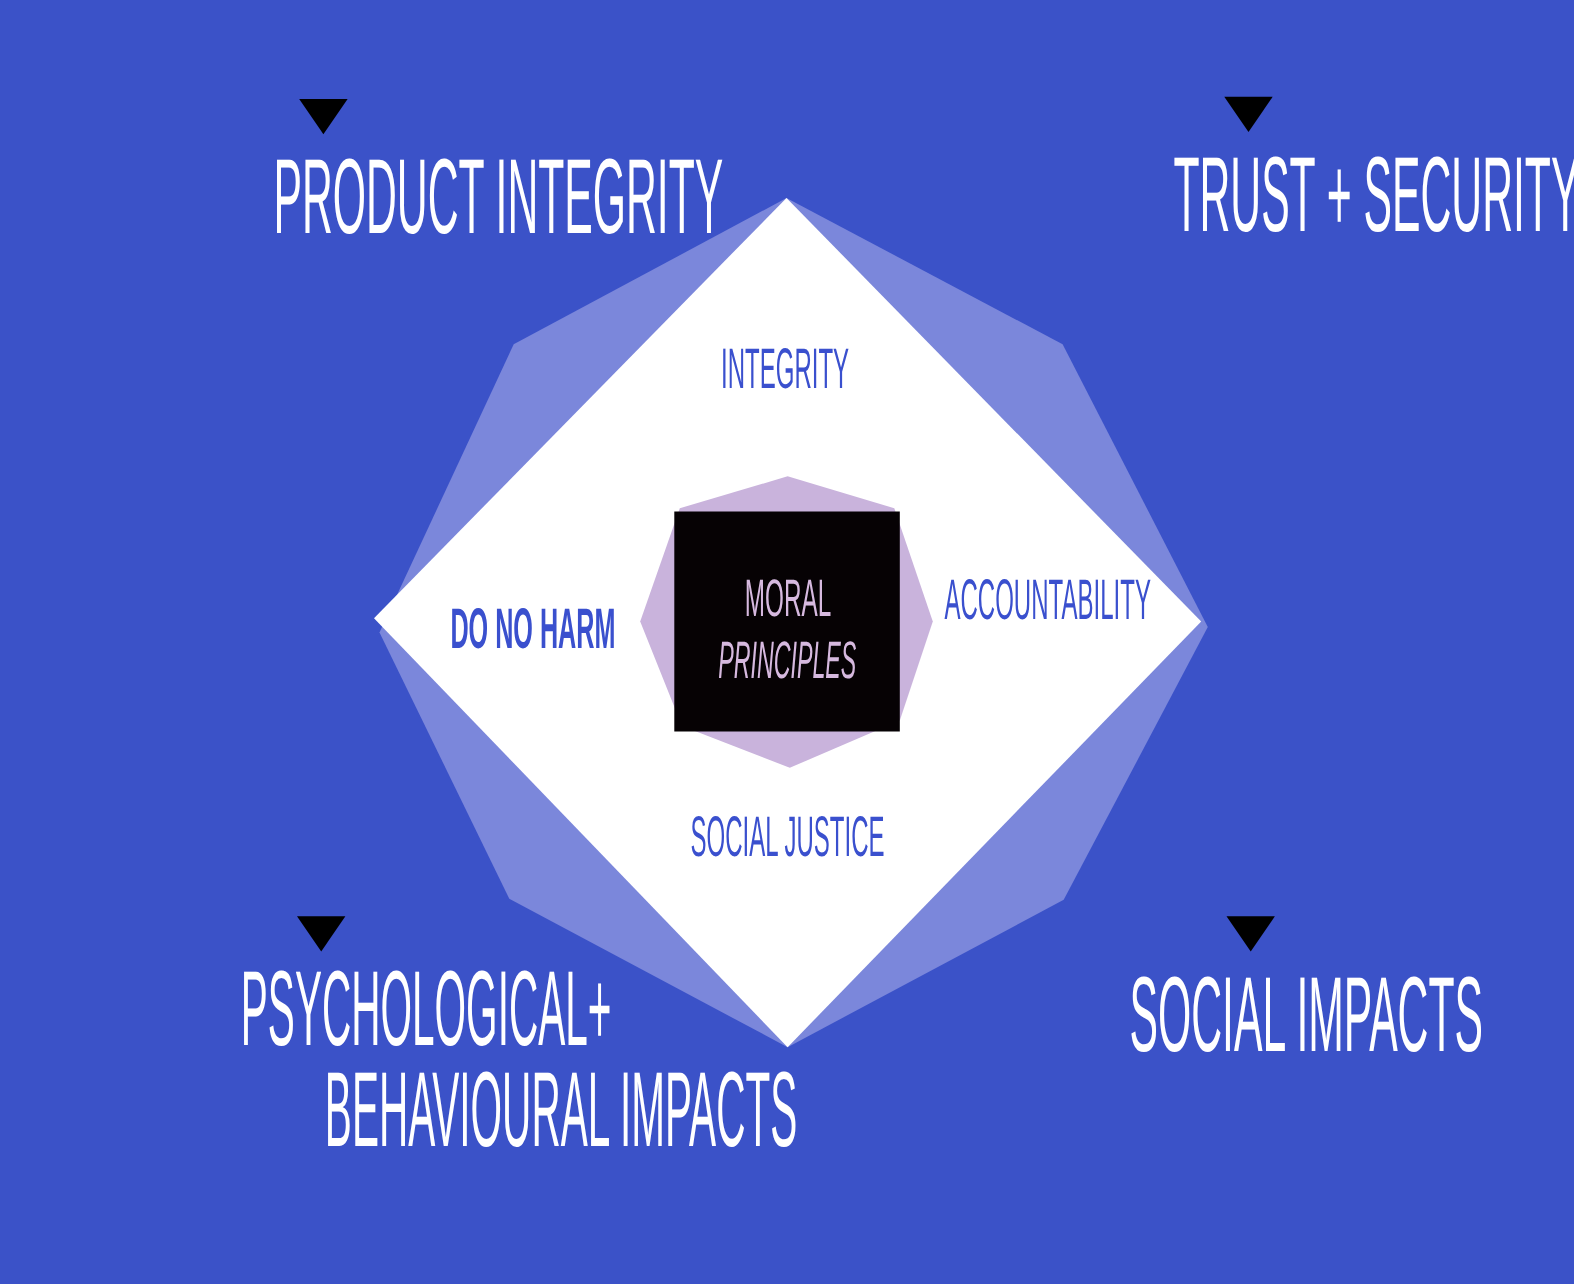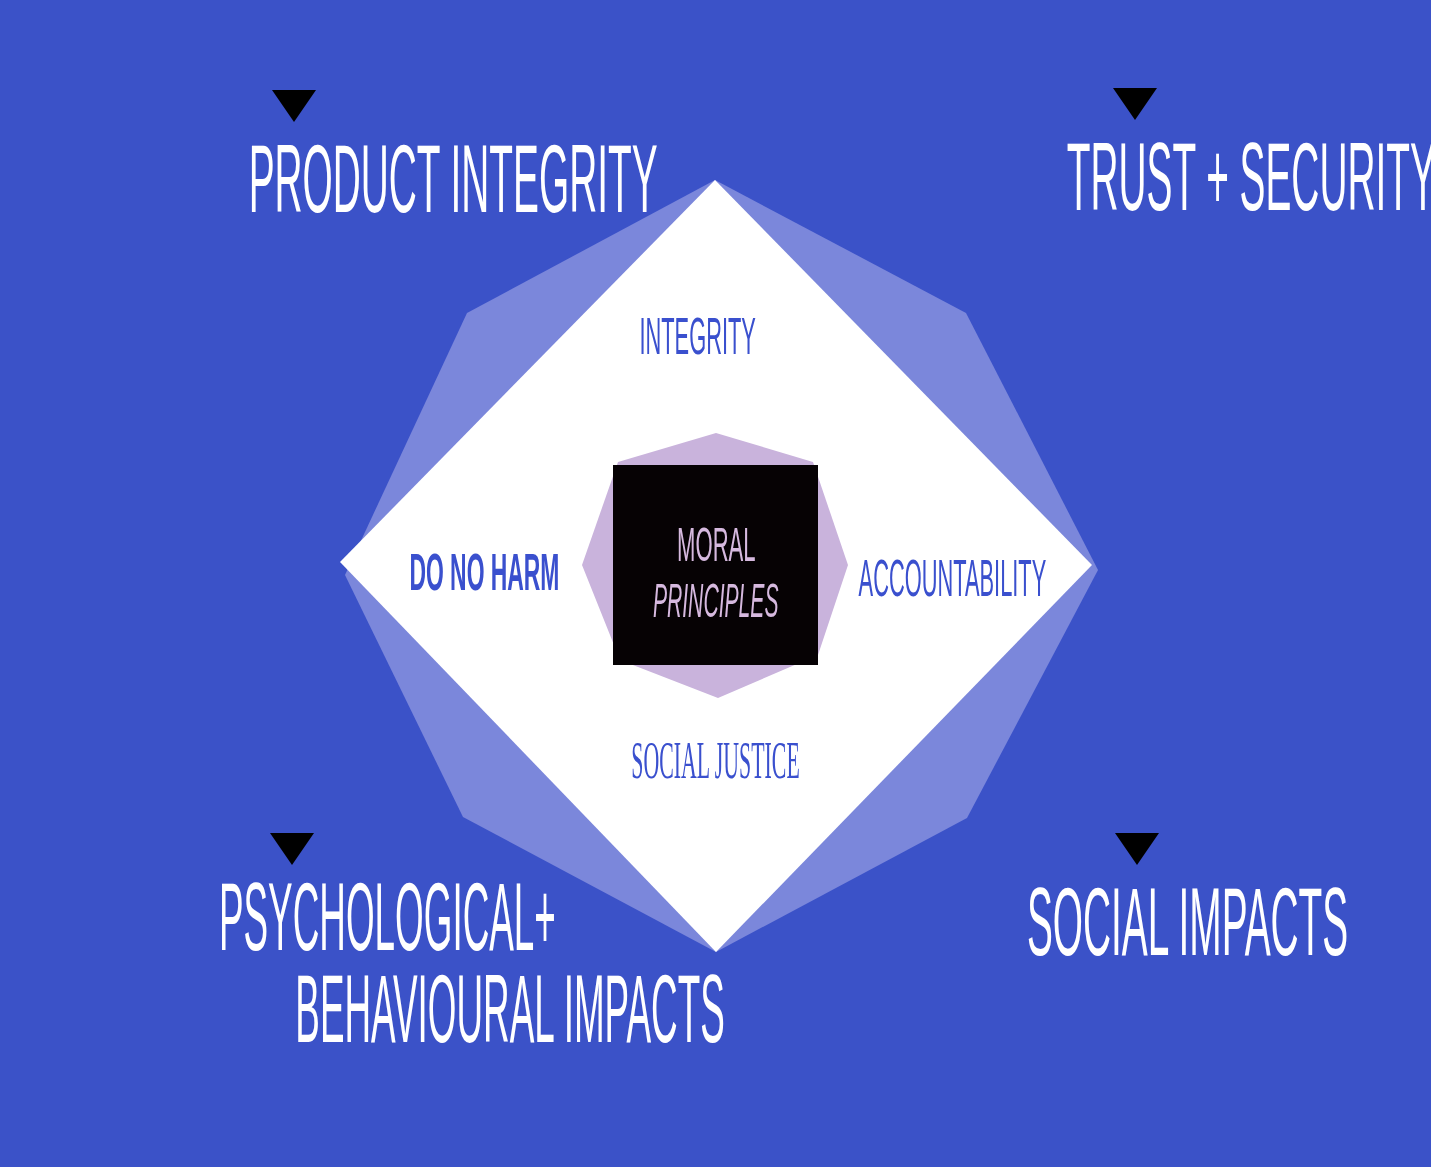--- a/index.html
+++ b/index.html
@@ -54,27 +54,27 @@
 <div class="lbl corner narrow" style="left:-56px;top:868px;">
   <span class="sq">PSYCHOLOGICAL+</span>
 </div>
 <div class="lbl corner narrow" style="left:-55px;top:960px;">
   <span class="sq">BEHAVIOURAL IMPACTS</span>
 </div>
 <div class="lbl corner" style="left:786px;top:873px;">
   <span class="sq">SOCIAL IMPACTS</span>
 </div>
 
-<div class="lbl inner" style="left:348px;top:310px;">
+<div class="lbl inner" style="left:364px;top:310px;">
   <span class="sq">INTEGRITY</span>
 </div>
-<div class="lbl inner" style="left:602px;top:552px;">
+<div class="lbl inner" style="left:602px;top:520px;">
   <span class="sq">ACCOUNTABILITY</span>
 </div>
-<div class="lbl inner" style="left:366px;top:735px;font-family:Liberation Serif, serif;">
+<div class="lbl inner" style="left:366px;top:735px;">
   <span class="sq">SOCIAL JUSTICE</span>
 </div>
 <div class="lbl inner wideish" style="left:134px;top:546px;font-weight:bold;">
   <span class="sq">DO NO HARM</span>
 </div>
 
 <div class="lbl centerline" style="left:366px;top:521px;text-decoration:underline;">
   <span class="sq">MORAL</span>
 </div>
 <div class="lbl centerline l2" style="left:366px;top:577px;font-style:italic;">

